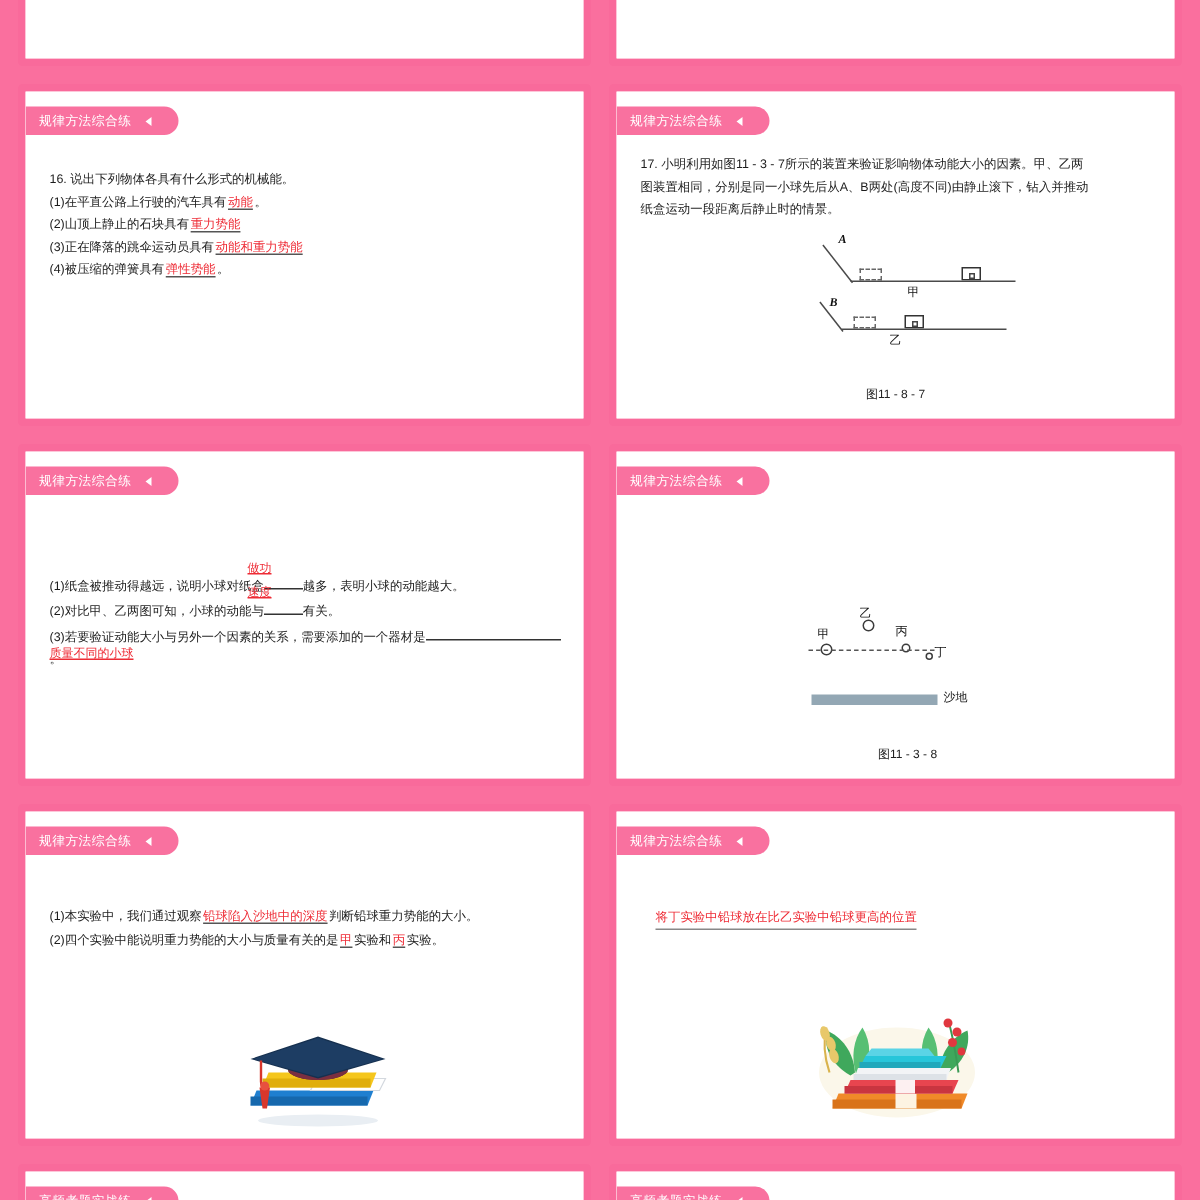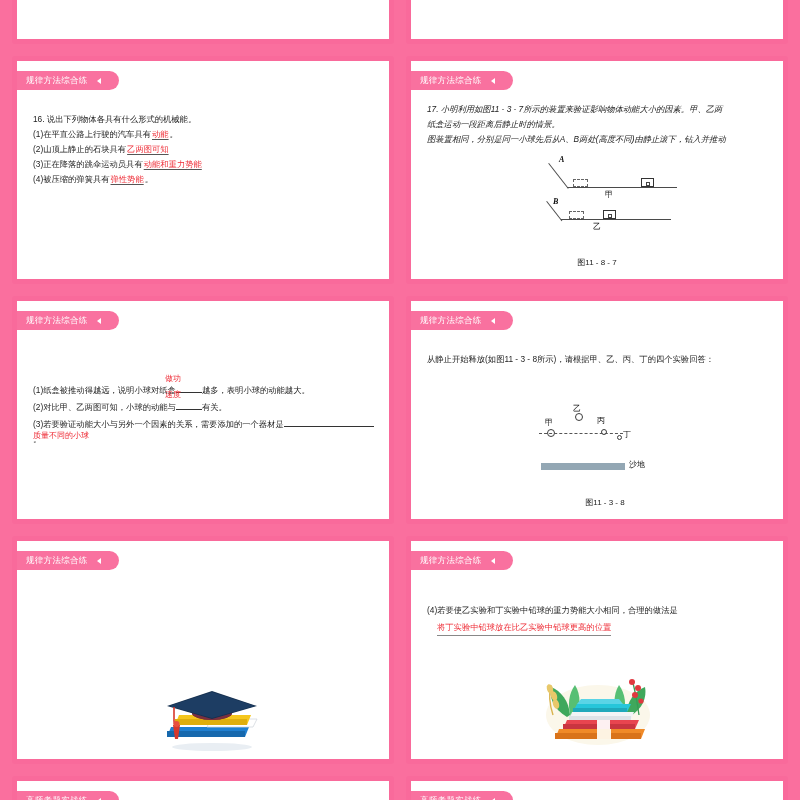--- a/index.html
+++ b/index.html
@@ -70,20 +70,21 @@
     text-decoration: underline;
     text-decoration-color: #555;
     text-underline-offset: 1.5px;
     padding: 0 1px;
     text-align: center;
   }
   .ans-above {
     color: #ee2b35;
     position: relative;
     display: inline-block;
+    text-decoration: underline;
   }
   .blank {
     display: inline-block;
     border-bottom: 1px solid #333;
     min-width: 26px;
   }
   .blank-xl { min-width: 90px; }
   .ans-line {
     color: #ee2b35;
     border-bottom: 1px solid #888;
@@ -181,45 +182,45 @@
         </div>
         <div class="qbody" style="top:52px;">
           <p>
             <span>16.</span>
             <span>说出下列物体各具有什么形式的机械能。</span>
           </p>
           <p>
             <span>(1)</span><span>在平直公路上行驶的汽车具有</span><span class="ans">动能</span><span>。</span>
           </p>
           <p>
-            <span>(2)</span><span>山顶上静止的石块具有</span><span class="ans">乙两图可知</span><span></span>
+            <span>(2)</span><span>山顶上静止的石块具有</span><span class="ans">重力势能</span><span></span>
           </p>
           <p>
             <span>(3)</span><span>正在降落的跳伞运动员具有</span><span class="ans">动能和重力势能</span><span></span>
           </p>
           <p>
             <span>(4)</span><span>被压缩的弹簧具有</span><span class="ans">弹性势能</span><span>。</span>
           </p>
         </div>
       </div>
     </div>
 
     <div class="slide">
       <div class="slide-inner">
         <div class="badge">
           <span>规律方法综合练</span>
           <span class="tri"></span>
         </div>
-        <div class="qbody" style="top:42px;font-style:italic;">
+        <div class="qbody" style="top:42px;">
           <p>
             <span>17.</span>
             <span>小明利用如图11 - 3 - 7所示的装置来验证影响物体动能大小的因素。甲、乙两</span>
           </p>
+          <p>图装置相同，分别是同一小球先后从A、B两处(高度不同)由静止滚下，钻入并推动</p>
           <p>纸盒运动一段距离后静止时的情景。</p>
-          <p>图装置相同，分别是同一小球先后从A、B两处(高度不同)由静止滚下，钻入并推动</p>
         </div>
 
         <div class="d17" style="left:70px;top:98px;width:240px;height:88px;">
 
           <span class="lbl-it" style="left:78px;top:-4px;">A</span>
           <div class="gline" style="left:68px;top:4px;width:32px;transform:rotate(52deg);transform-origin:left top;"></div>
           <div class="gline" style="left:86px;top:28px;width:110px;"></div>
           <div class="dashbox" style="left:92px;top:20px;"></div>
           <div class="box-solid" style="left:160px;top:19px;">
             <span class="sq"></span>
@@ -263,21 +264,20 @@
       </div>
     </div>
 
     <div class="slide">
       <div class="slide-inner">
         <div class="badge">
           <span>规律方法综合练</span>
           <span class="tri"></span>
         </div>
         <div class="qbody" style="top:52px;">
-          <p>从静止开始释放(如图11 - 3 - 8所示)，请根据甲、乙、丙、丁的四个实验回答：</p>
         </div>
 
         <div style="position:absolute;left:120px;top:100px;width:170px;height:80px;">
           <span class="lbl-cn" style="left:14px;top:16px;">甲</span>
           <span class="lbl-cn" style="left:42px;top:2px;">乙</span>
           <span class="lbl-cn" style="left:66px;top:14px;">丙</span>
           <span class="lbl-cn" style="left:92px;top:28px;">丁</span>
 
           <div class="circ" style="left:16px;top:28px;width:8px;height:8px;"></div>
           <div class="circ" style="left:44px;top:12px;width:8px;height:8px;"></div>
@@ -292,20 +292,28 @@
 
         <div class="fig-cap" style="position:absolute;left:16px;right:0;top:196px;">图11 - 3 - 8</div>
       </div>
     </div>
 
     <div class="slide">
       <div class="slide-inner">
         <div class="badge">
           <span>规律方法综合练</span>
           <span class="tri"></span>
+        </div>
+        <div class="qbody" style="top:62px;line-height:1.8;">
+          <p>
+            <span>(1)</span><span>本实验中，我们通过观察</span><span class="ans">铅球陷入沙地中的深度</span><span>判断铅球重力势能的大小。</span>
+          </p>
+          <p>
+            <span>(2)</span><span>四个实验中能说明重力势能的大小与质量有关的是</span><span class="ans">甲</span><span>实验和</span><span class="ans">丙</span><span>实验。</span>
+          </p>
         </div>
 
         <div class="illus" style="left:132px;top:128px;width:126px;height:84px;">
           <svg viewBox="0 0 126 84" class="cap-img">
             <ellipse cx="63" cy="78" rx="40" ry="4" fill="#e9eef3"></ellipse>
             <path d="M18 68 L96 68 L100 58 L22 58 Z" fill="#1f7fd0"></path>
             <path d="M18 68 L18 62 L96 62 L96 68 Z" fill="#1668ad"></path>
             <path d="M58 58 L104 58 L104 50 L58 50 Z" fill="#f2f4f7"></path>
             <path d="M58 58 L104 58 L108 50 L62 50 Z" fill="#ffffff" stroke="#d3d8de" stroke-width="0.8"></path>
             <path d="M26 56 L98 56 L102 46 L30 46 Z" fill="#f5c61c"></path>
@@ -323,23 +331,20 @@
       </div>
     </div>
 
     <div class="slide">
       <div class="slide-inner">
         <div class="badge">
           <span>规律方法综合练</span>
           <span class="tri"></span>
         </div>
         <div class="qbody" style="top:62px;line-height:1.8;">
-          <p>
-            <span>(4)</span><span>若要使乙实验和丁实验中铅球的重力势能大小相同，合理的做法是</span>
-          </p>
           <p style="padding-left:10px;">
             <span class="ans-line">将丁实验中铅球放在比乙实验中铅球更高的位置</span>
           </p>
         </div>
 
         <div class="illus" style="left:524px;top:0;width:0;height:0;"></div>
         <div class="illus" style="left:112px;top:122px;width:150px;height:92px;">
           <svg viewBox="0 0 150 92" class="cap-img">
             <ellipse cx="75" cy="52" rx="52" ry="30" fill="#fbf7ea"></ellipse>
 

